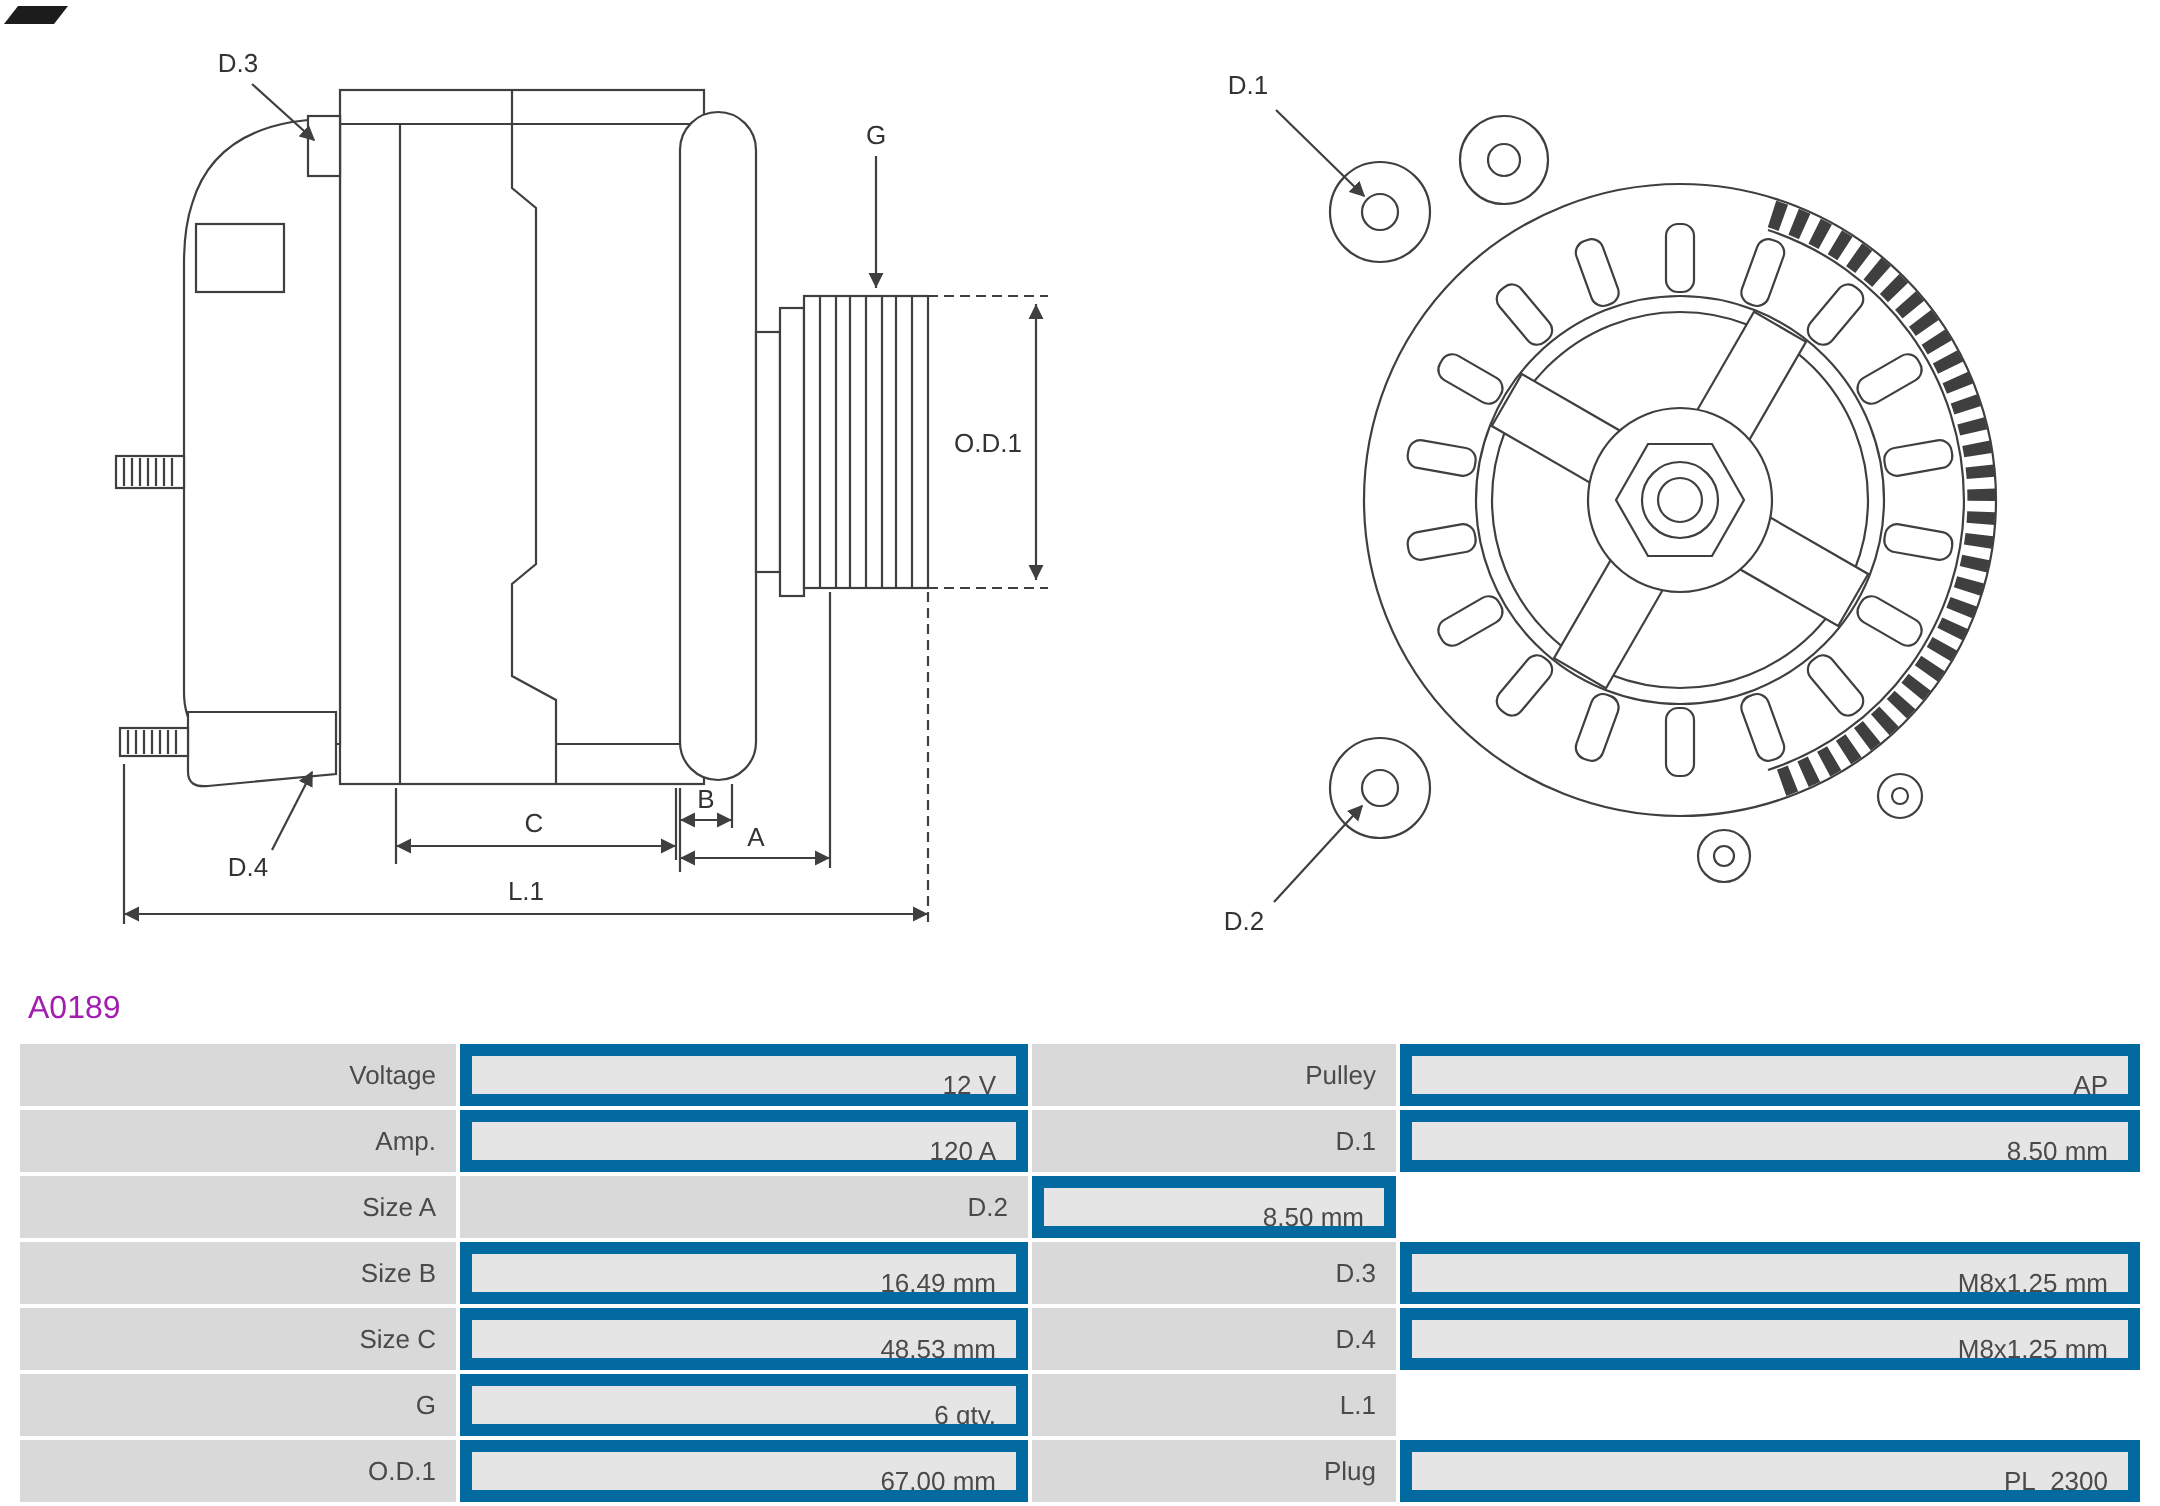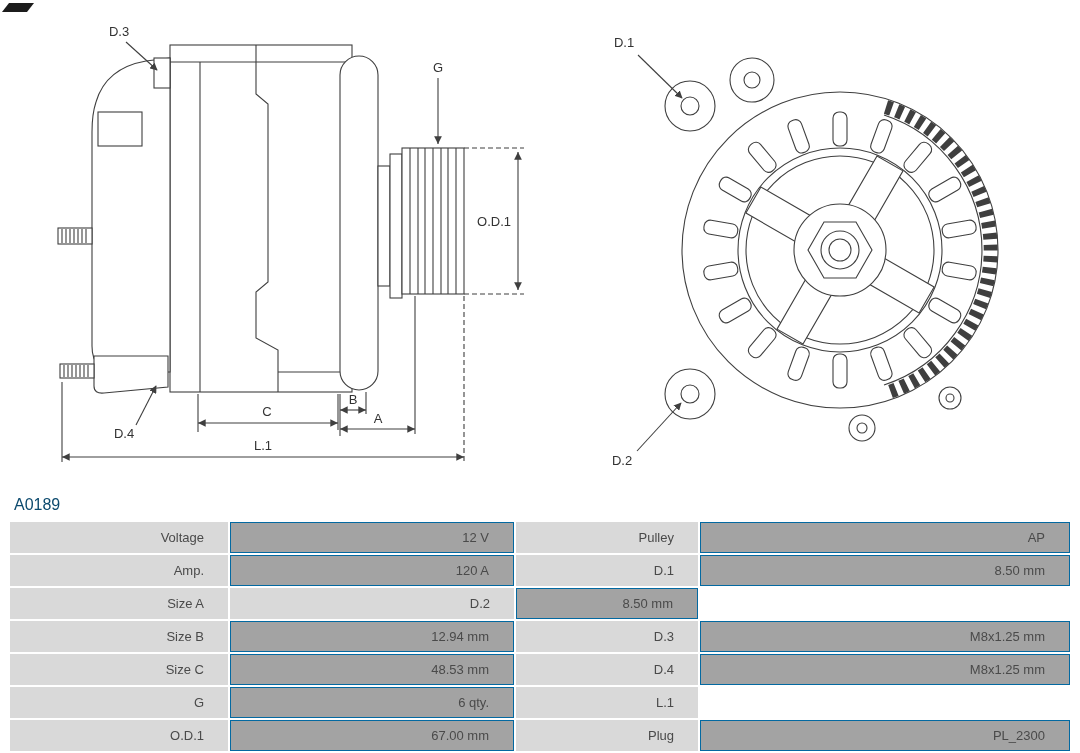--- a/index.html
+++ b/index.html
@@ -1,26 +1,26 @@
 <!DOCTYPE html>
 <html><head>
 <meta charset="utf-8">
 <style>
   *{box-sizing:border-box;margin:0;padding:0}
   html,body{background:#ffffff}
   body{width:1080px;height:753px;font-family:"Liberation Sans",sans-serif;overflow:hidden}
   .drawing-wrap{width:1080px;height:490px}
   svg{display:block}
   .dim-label{font-family:"Liberation Sans",sans-serif;font-size:13px;fill:#333333;stroke:none}
-  .part-number{margin:6px 0 8px 14px;font-size:16px;color:#0c4a6e}
+  .part-number{margin:6px 0 8px 14px;font-size:16px;color:#a21caf}
   .spec-table{margin:0 10px}
   .spec-row{display:grid;grid-template-columns:218px 284px 182px 370px;gap:2px;margin-bottom:2px}
-  .cell{height:31px;line-height:31px;padding:0 24px;font-size:13px;color:#4a4a4a;text-align:right;white-space:nowrap;overflow:hidden}
+  .cell{height:31px;line-height:31px;padding:0 10px;font-size:13px;color:#4a4a4a;text-align:right;white-space:nowrap;overflow:hidden}
   .cell.label{background:#d9d9d9}
-  .cell.value{background:#a3a3a3;border:1px solid #0369a1;line-height:29px}
+  .cell.value{background:#e5e5e5;border:6px solid #0369a1;line-height:29px}
 </style>
 </head>
 <body>
 
 <div class="drawing-wrap">
 <svg width="1080" height="490" viewBox="0 0 1080 490">
   <defs>
     <marker id="mR" viewBox="0 0 10 10" refX="10" refY="5" markerWidth="7" markerHeight="7" orient="0">
           <path d="M0,0 L10,5 L0,10 Z" fill="#3f3f3f"></path>
         </marker>
@@ -215,21 +215,21 @@
     <div class="cell label">D.1</div>
     <div class="cell value">8.50 mm</div>
   </div>
   <div class="spec-row">
     <div class="cell label">Size A</div>
     <div class="cell label">D.2</div>
     <div class="cell value">8.50 mm</div>
   </div>
   <div class="spec-row">
     <div class="cell label">Size B</div>
-    <div class="cell value">12.94 mm</div>
+    <div class="cell value">16.49 mm</div>
     <div class="cell label">D.3</div>
     <div class="cell value">M8x1.25 mm</div>
   </div>
   <div class="spec-row">
     <div class="cell label">Size C</div>
     <div class="cell value">48.53 mm</div>
     <div class="cell label">D.4</div>
     <div class="cell value">M8x1.25 mm</div>
   </div>
   <div class="spec-row">

